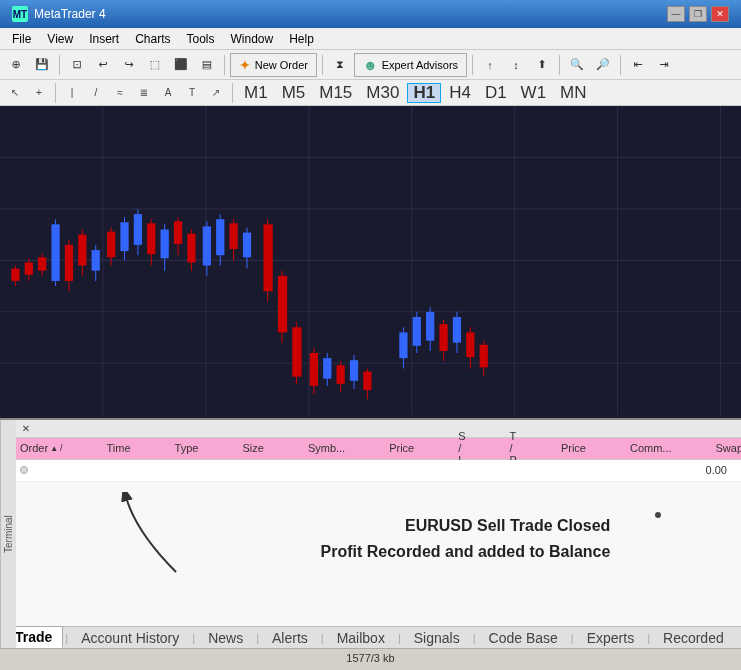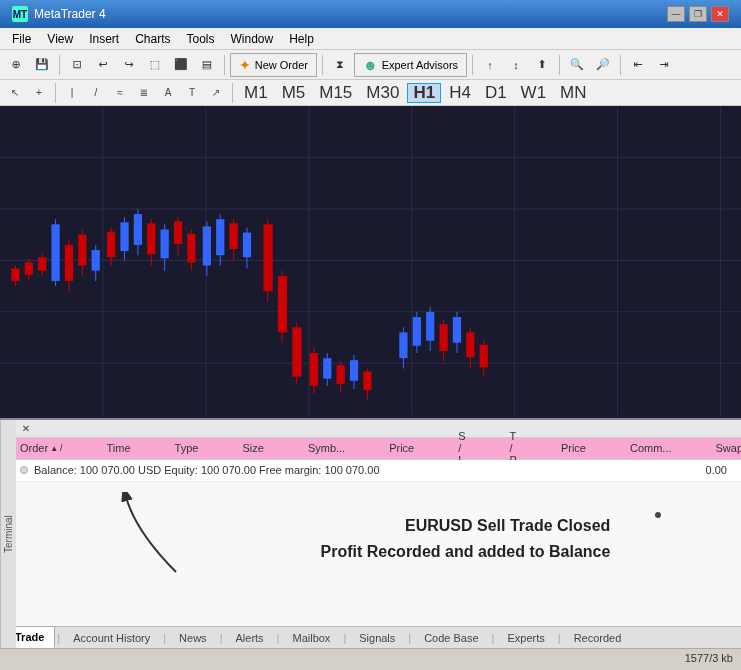--- a/index.html
+++ b/index.html
@@ -276,21 +276,21 @@
     .tab-bar {
       height: 22px;
       background: #e0e0e0;
       border-top: 1px solid #bbb;
       display: flex;
       align-items: flex-end;
       padding: 0 4px;
     }
     .tab {
       padding: 10px 10px;
-      font-size: 11px;
+      font-size: 14px;
       cursor: pointer;
       border: 1px solid transparent;
       background: transparent;
       color: #444;
       border-bottom: none;
       height: 20px;
       display: flex;
       align-items: center;
     }
     .tab.active {
@@ -309,21 +309,21 @@
       padding: 0 2px;
     }
 
     
     .status-bar {
       height: 20px;
       background: #d4d0c8;
       border-top: 1px solid #aaa;
       display: flex;
       align-items: center;
-      justify-content: flex-end;
+      justify-content: center;
       padding: 4px 8px;
       font-size: 11px;
       color: #333;
     }
 
     
     .terminal-label {
       position: absolute;
       left: 0;
       top: 0;
@@ -611,21 +611,20 @@
       <div class="col col-swap">
         <span>Swap</span>
       </div>
       <div class="col col-profit" style="text-align:right; flex:1; padding-right:10px;margin-top:30px;">
         <span>Profit</span>
       </div>
     </div>
 
     <div class="balance-row" style="margin-left:16px;">
       <div class="balance-dot"></div>
-      <span>Balance: 100 070.00 USD   Equity: 100 070.00   Free margin: 100 070.00</span>
       <span style="flex:1;"></span>
       <span style="padding-right:10px;">0.00</span>
     </div>
 
     <div class="terminal-content" style="margin-left:16px; flex:1; position:relative;">
 
       <div style="position:absolute; left:100px; top:10px;">
         <svg width="120" height="90">
           <defs>
             <marker id="arrowhead" markerWidth="8" markerHeight="6" refX="2" refY="3" orient="auto">

